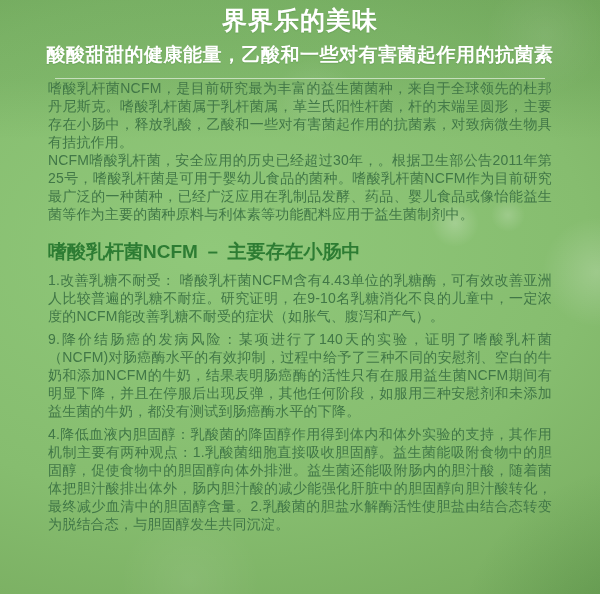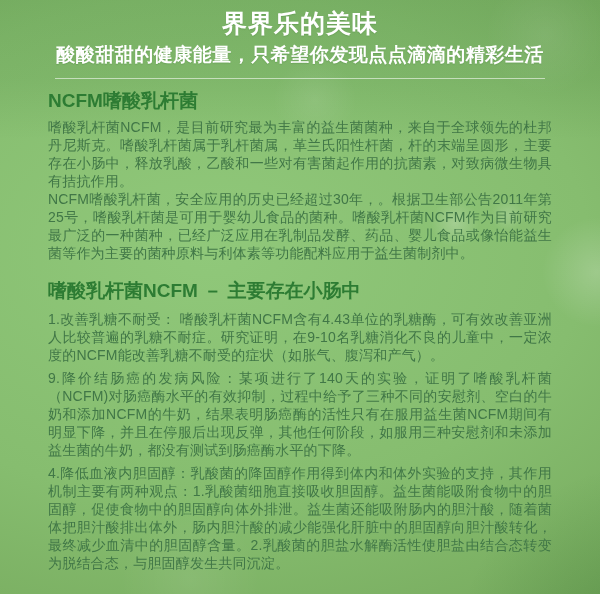--- a/index.html
+++ b/index.html
@@ -26,20 +26,21 @@
     padding-top:6px;
     text-align:center;
     color:#ffffff;
   }
   .page-title{
     font-size:25px;
     line-height:34px;
     font-weight:700;
     letter-spacing:1px;
     text-shadow:0 1px 1px rgba(60,120,50,0.25);
+    font-family:Liberation Mono, monospace;
   }
   .page-subtitle{
     margin-top:2px;
     font-size:19px;
     line-height:26px;
     font-weight:700;
     letter-spacing:0.5px;
     text-shadow:0 1px 1px rgba(60,120,50,0.25);
   }
   .header-divider{
@@ -70,28 +71,27 @@
     margin-bottom:5px;
   }
 </style>
 </head>
 <body>
 
 <div class="page">
 
   <div class="header">
     <div class="page-title">界界乐的美味</div>
-    <div class="page-subtitle">酸酸甜甜的健康能量，只希望你发现点点滴滴的精彩生活</div>
+    <div class="page-subtitle">酸酸甜甜的健康能量，乙酸和一些对有害菌起作用的抗菌素</div>
     <div class="header-divider"></div>
   </div>
 
   <div class="content">
 
     <div>
-      <div class="section-heading h1">NCFM嗜酸乳杆菌</div>
       <p>嗜酸乳杆菌NCFM，是目前研究最为丰富的益生菌菌种，来自于全球领先的杜邦丹尼斯克。嗜酸乳杆菌属于乳杆菌属，革兰氏阳性杆菌，杆的末端呈圆形，主要存在小肠中，释放乳酸，乙酸和一些对有害菌起作用的抗菌素，对致病微生物具有拮抗作用。</p>
       <p>NCFM嗜酸乳杆菌，安全应用的历史已经超过30年，。根据卫生部公告2011年第25号，嗜酸乳杆菌是可用于婴幼儿食品的菌种。嗜酸乳杆菌NCFM作为目前研究最广泛的一种菌种，已经广泛应用在乳制品发酵、药品、婴儿食品或像怡能益生菌等作为主要的菌种原料与利体素等功能配料应用于益生菌制剂中。</p>
     </div>
 
     <div>
       <div class="section-heading h2">嗜酸乳杆菌NCFM － 主要存在小肠中</div>
       <p class="spaced">1.改善乳糖不耐受： 嗜酸乳杆菌NCFM含有4.43单位的乳糖酶，可有效改善亚洲人比较普遍的乳糖不耐症。研究证明，在9-10名乳糖消化不良的儿童中，一定浓度的NCFM能改善乳糖不耐受的症状（如胀气、腹泻和产气）。</p>
       <p class="spaced">9.降价结肠癌的发病风险：某项进行了140天的实验，证明了嗜酸乳杆菌（NCFM)对肠癌酶水平的有效抑制，过程中给予了三种不同的安慰剂、空白的牛奶和添加NCFM的牛奶，结果表明肠癌酶的活性只有在服用益生菌NCFM期间有明显下降，并且在停服后出现反弹，其他任何阶段，如服用三种安慰剂和未添加益生菌的牛奶，都没有测试到肠癌酶水平的下降。</p>
       <p>4.降低血液内胆固醇：乳酸菌的降固醇作用得到体内和体外实验的支持，其作用机制主要有两种观点：1.乳酸菌细胞直接吸收胆固醇。益生菌能吸附食物中的胆固醇，促使食物中的胆固醇向体外排泄。益生菌还能吸附肠内的胆汁酸，随着菌体把胆汁酸排出体外，肠内胆汁酸的减少能强化肝脏中的胆固醇向胆汁酸转化，最终减少血清中的胆固醇含量。2.乳酸菌的胆盐水解酶活性使胆盐由结合态转变为脱结合态，与胆固醇发生共同沉淀。</p>
     </div>

